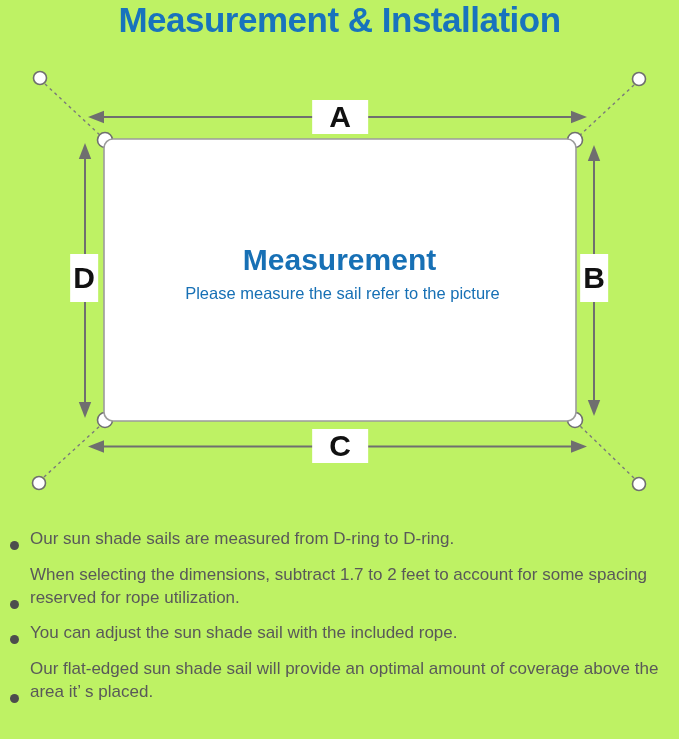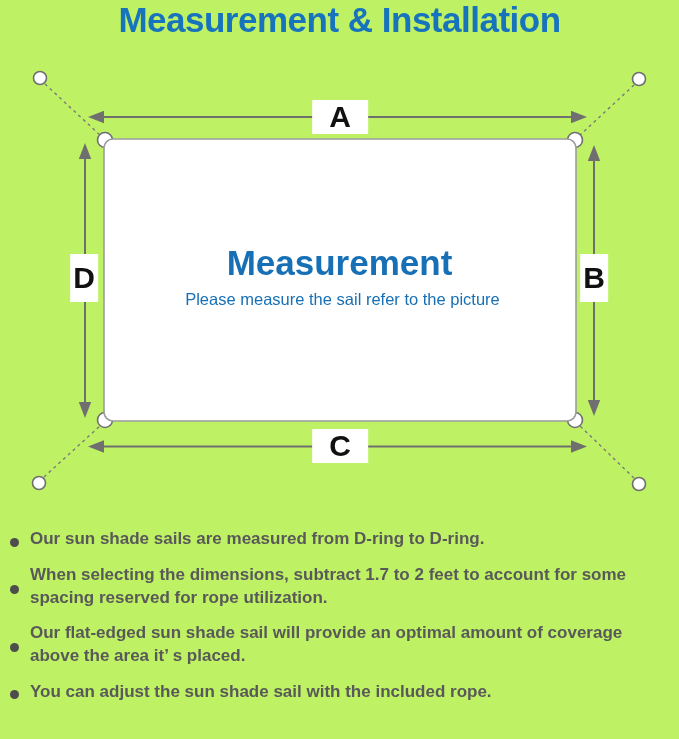--- a/index.html
+++ b/index.html
@@ -38,47 +38,46 @@
   .dim-label.vert  { padding: 9px 3px; }
   .center-text {
     position: absolute;
     left: 0;
     right: 0;
     top: 243px;
     text-align: center;
     z-index: 2;
   }
   .center-text .ct-title {
-    font-size: 35px;
+    font-size: 30px;
     font-weight: bold;
     color: #1770b5;
     margin: 0;
   }
   .center-text .ct-sub {
     font-size: 16.5px;
     color: #1770b5;
     margin: 7px 0 0 6px;
   }
   .notes {
     position: absolute;
     left: 9px;
     right: 14px;
     top: 527px;
     list-style: none;
     margin: 0;
     padding: 0;
   }
   .notes li {
     display: flex;
-    align-items: center;
+    align-items: flex-end;
     margin-bottom: 12.5px;
     color: #595959;
     font-size: 17px;
     line-height: 23px;
-    font-weight: bold;
   }
   .notes .dot {
     flex: 0 0 auto;
     width: 9px;
     height: 9px;
     border-radius: 50%;
     background: #4d4d4d;
     margin: 7px 11px 0 1px;
   }
 </style>
@@ -154,21 +153,21 @@
     <li>
       <span class="dot"></span>
       <span>Our sun shade sails are measured from D-ring to D-ring.</span>
     </li>
     <li>
       <span class="dot"></span>
       <span>When selecting the dimensions, subtract 1.7 to 2 feet to account for some spacing reserved for rope utilization.</span>
     </li>
     <li>
       <span class="dot"></span>
-      <span>Our flat-edged sun shade sail will provide an optimal amount of coverage above the area it’ s placed.</span>
+      <span>You can adjust the sun shade sail with the included rope.</span>
     </li>
     <li>
       <span class="dot"></span>
-      <span>You can adjust the sun shade sail with the included rope.</span>
+      <span>Our flat-edged sun shade sail will provide an optimal amount of coverage above the area it’ s placed.</span>
     </li>
   </ul>
 
 </div>
 
 </body></html>

